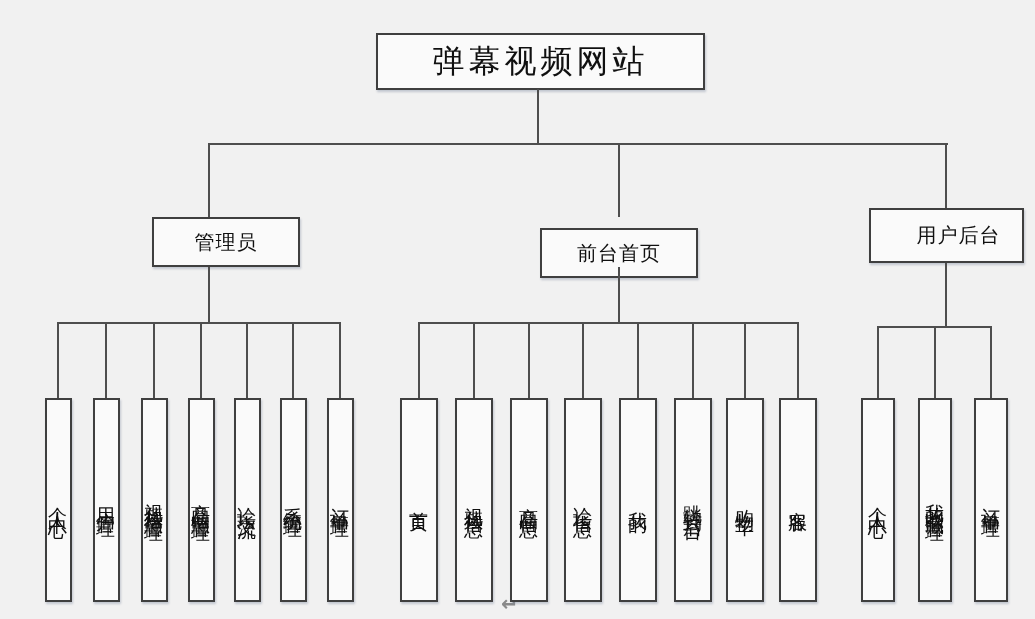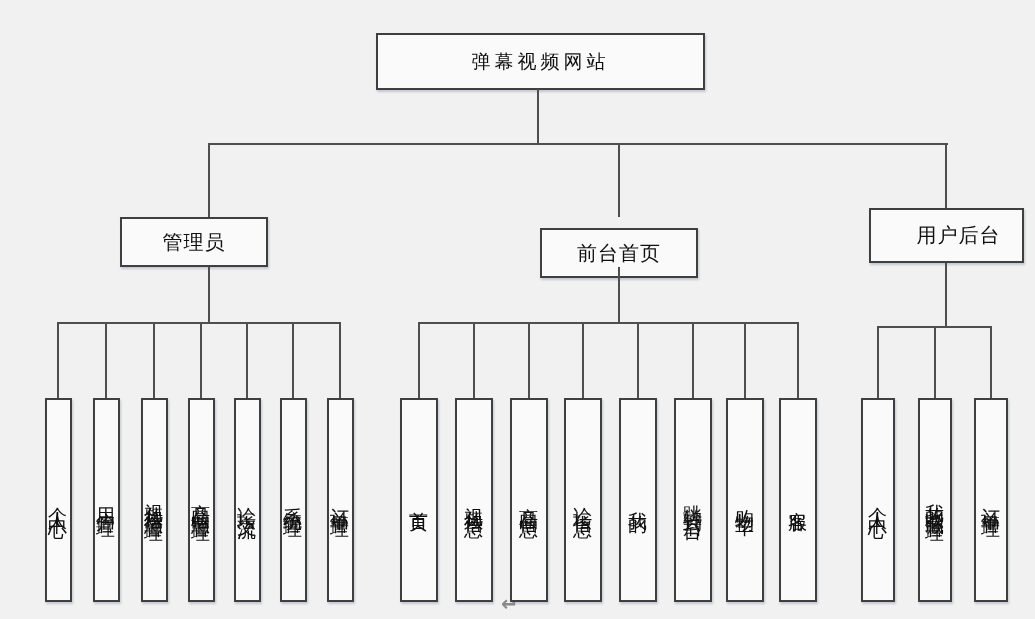--- a/index.html
+++ b/index.html
@@ -17,21 +17,21 @@
     position: absolute;
     background: var(--fill, #fafafa);
     border: 2px solid var(--border, #3f3f3f);
     display: flex;
     align-items: center;
     justify-content: center;
     box-shadow: 1px 2px 2px rgba(125, 138, 160, 0.40);
   }
   .root-node {
     font-family: "Liberation Serif", "DejaVu Serif", serif;
-    font-size: 19px;
+    font-size: 32px;
     letter-spacing: 4px;
   }
   .branch-node { font-size: 20px; letter-spacing: 1px; }
   .leaf-node span {
     writing-mode: vertical-rl;
     text-orientation: upright;
     font-size: 19px;
     line-height: 1;
     letter-spacing: 4px;
   }
@@ -54,21 +54,21 @@
   <div class="node root-node" style="left:376px; top:33px; width:329px; height:57px;">
     <span>弹幕视频网站</span>
   </div>
 
   <div class="line" style="left:537px; top:89px; width:2px; height:56px;"></div>
   <div class="line" style="left:208px; top:143px; width:740px; height:2px;"></div>
   <div class="line" style="left:208px; top:143px; width:2px; height:74px;"></div>
   <div class="line" style="left:618px; top:143px; width:2px; height:74px;"></div>
   <div class="line" style="left:945px; top:143px; width:2px; height:65px;"></div>
 
-  <div class="node branch-node" style="left:120px; top:217px; width:148px; height:50px;">
+  <div class="node branch-node" style="left:152px; top:217px; width:148px; height:50px;">
     <span>管理员</span>
   </div>
   <div class="node branch-node" style="left:540px; top:228px; width:158px; height:50px;">
     <span>前台首页</span>
   </div>
   <div class="node branch-node" style="left:869px; top:208px; width:155px; height:55px;padding-left:24px;">
     <span>用户后台</span>
   </div>
 
   <div class="artifact">↵</div>

